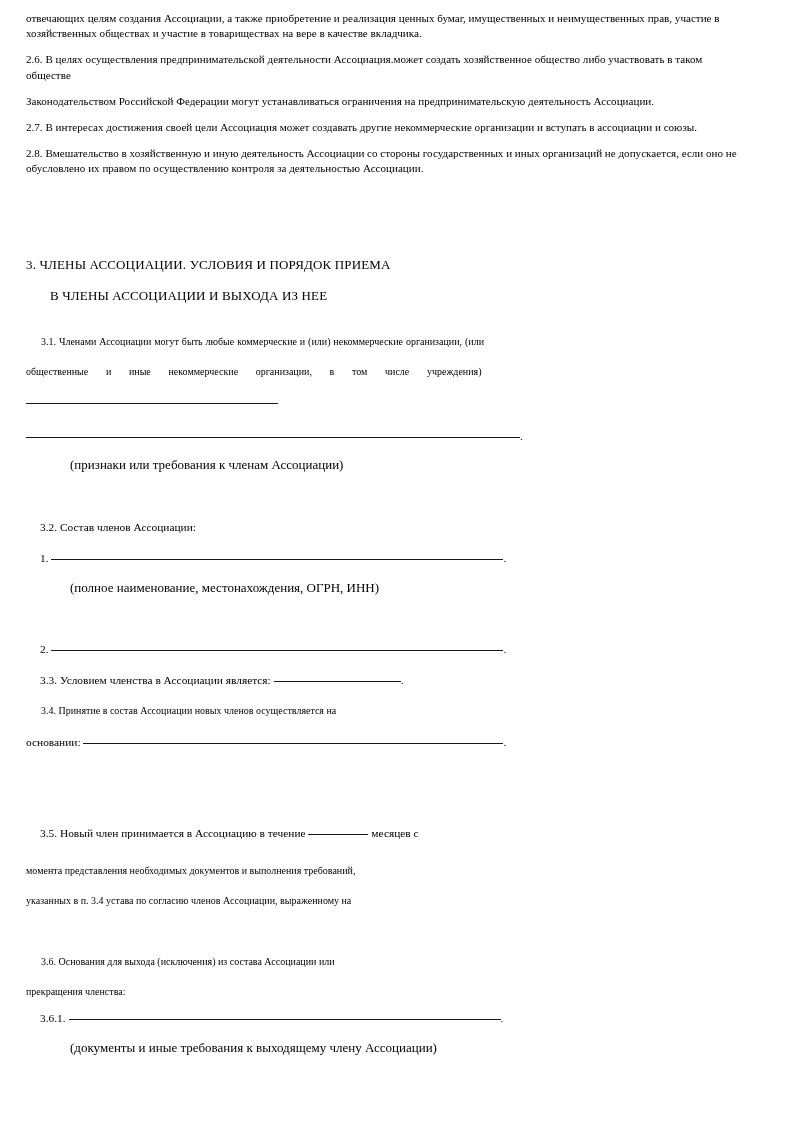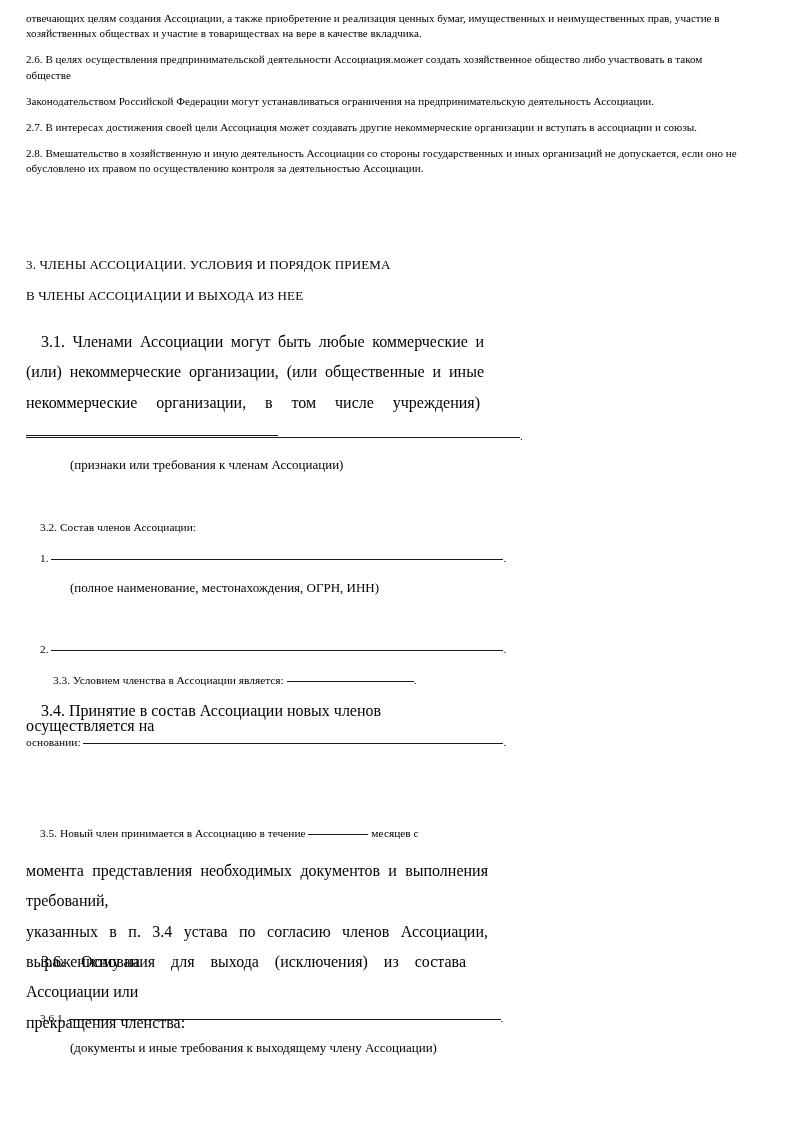--- a/index.html
+++ b/index.html
@@ -35,28 +35,28 @@
   
   .heading {
     position: absolute;
     left: 26px;
     font-size: 13px;
     line-height: 15px;
     letter-spacing: 0.15px;
     white-space: nowrap;
   }
   .heading.h-a { top: 257px; }
-  .heading.h-b { top: 288px; }
+  .heading.h-b { top: 288px; margin-left: 24px; }
 
   
   .wide {
     position: absolute;
     left: 26px;
     width: 458px;
-    font-size: 16px;
+    font-size: 10px;
     line-height: 30.3px;
   }
   .wide p {
     margin: 0;
     text-align: justify;
     text-justify: inter-word;
   }
   .wide p.nojust { text-align: left; }
   .indent { display: inline-block; width: 15px; }
 
@@ -118,21 +118,21 @@
 
   <div class="row" style="left:40px; top:550px;">
     <span>1.</span>&nbsp;<span class="rule r-c"></span><span>.</span>
   </div>
   <div class="note" style="top:580px;">(полное наименование, местонахождения, ОГРН, ИНН)</div>
 
   <div class="row" style="left:40px; top:641px;">
     <span>2.</span>&nbsp;<span class="rule r-c"></span><span>.</span>
   </div>
 
-  <div class="row" style="left:53px; top:672px;">
+  <div class="row" style="left:40px; top:672px;">
     <span>3.3. Условием членства в Ассоциации является:</span>&nbsp;<span class="rule r-d"></span><span>.</span>
   </div>
 
   <div class="wide" style="top:703px; line-height:15px;">
     <p class="nojust"><span class="indent"></span><span>3.4. Принятие в состав Ассоциации новых членов осуществляется на</span></p>
   </div>
   <div class="row" style="left:26px; top:734px;">
     <span>основании:</span>&nbsp;<span class="rule r-e"></span><span>.</span>
   </div>
 

